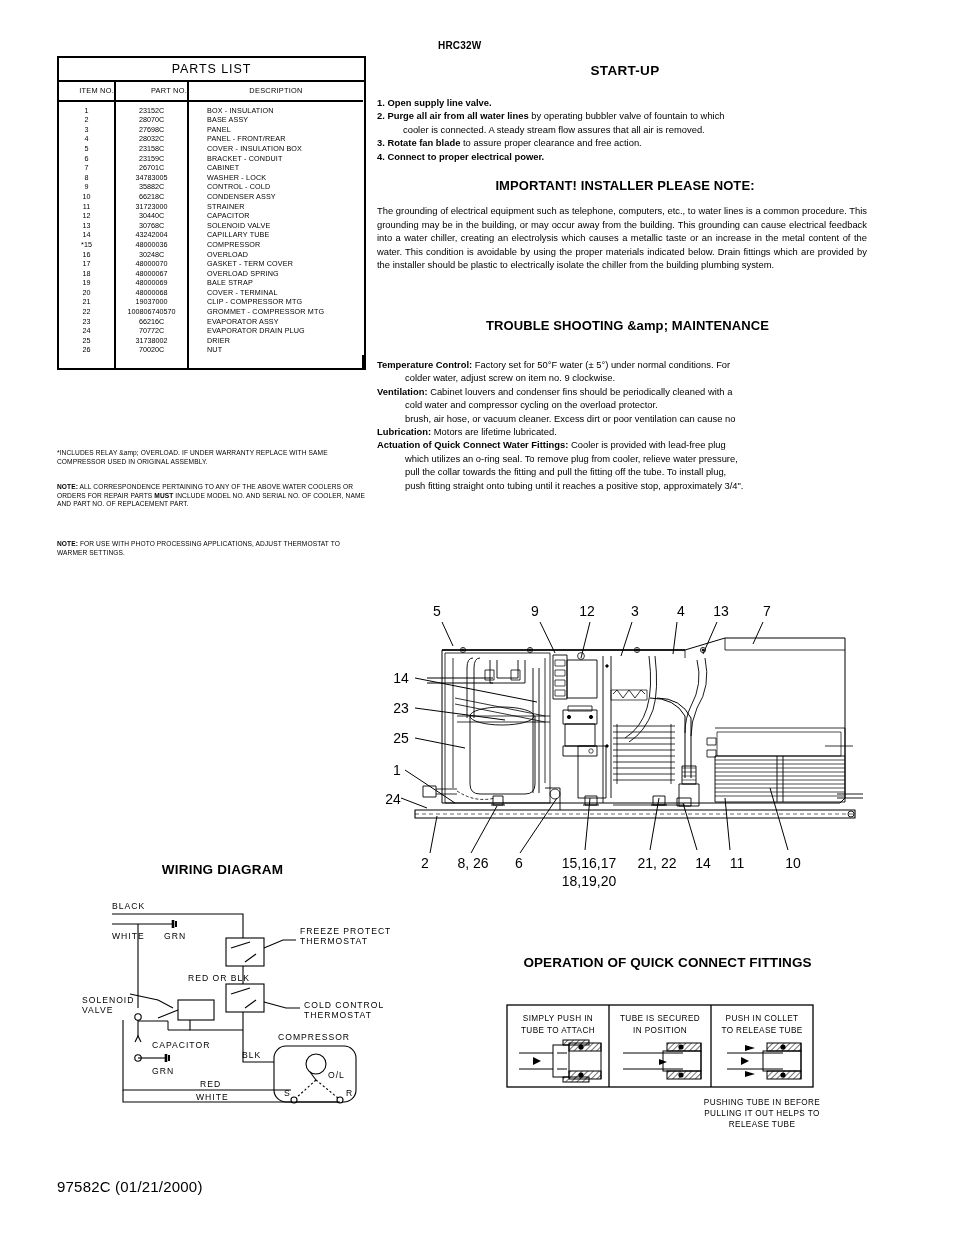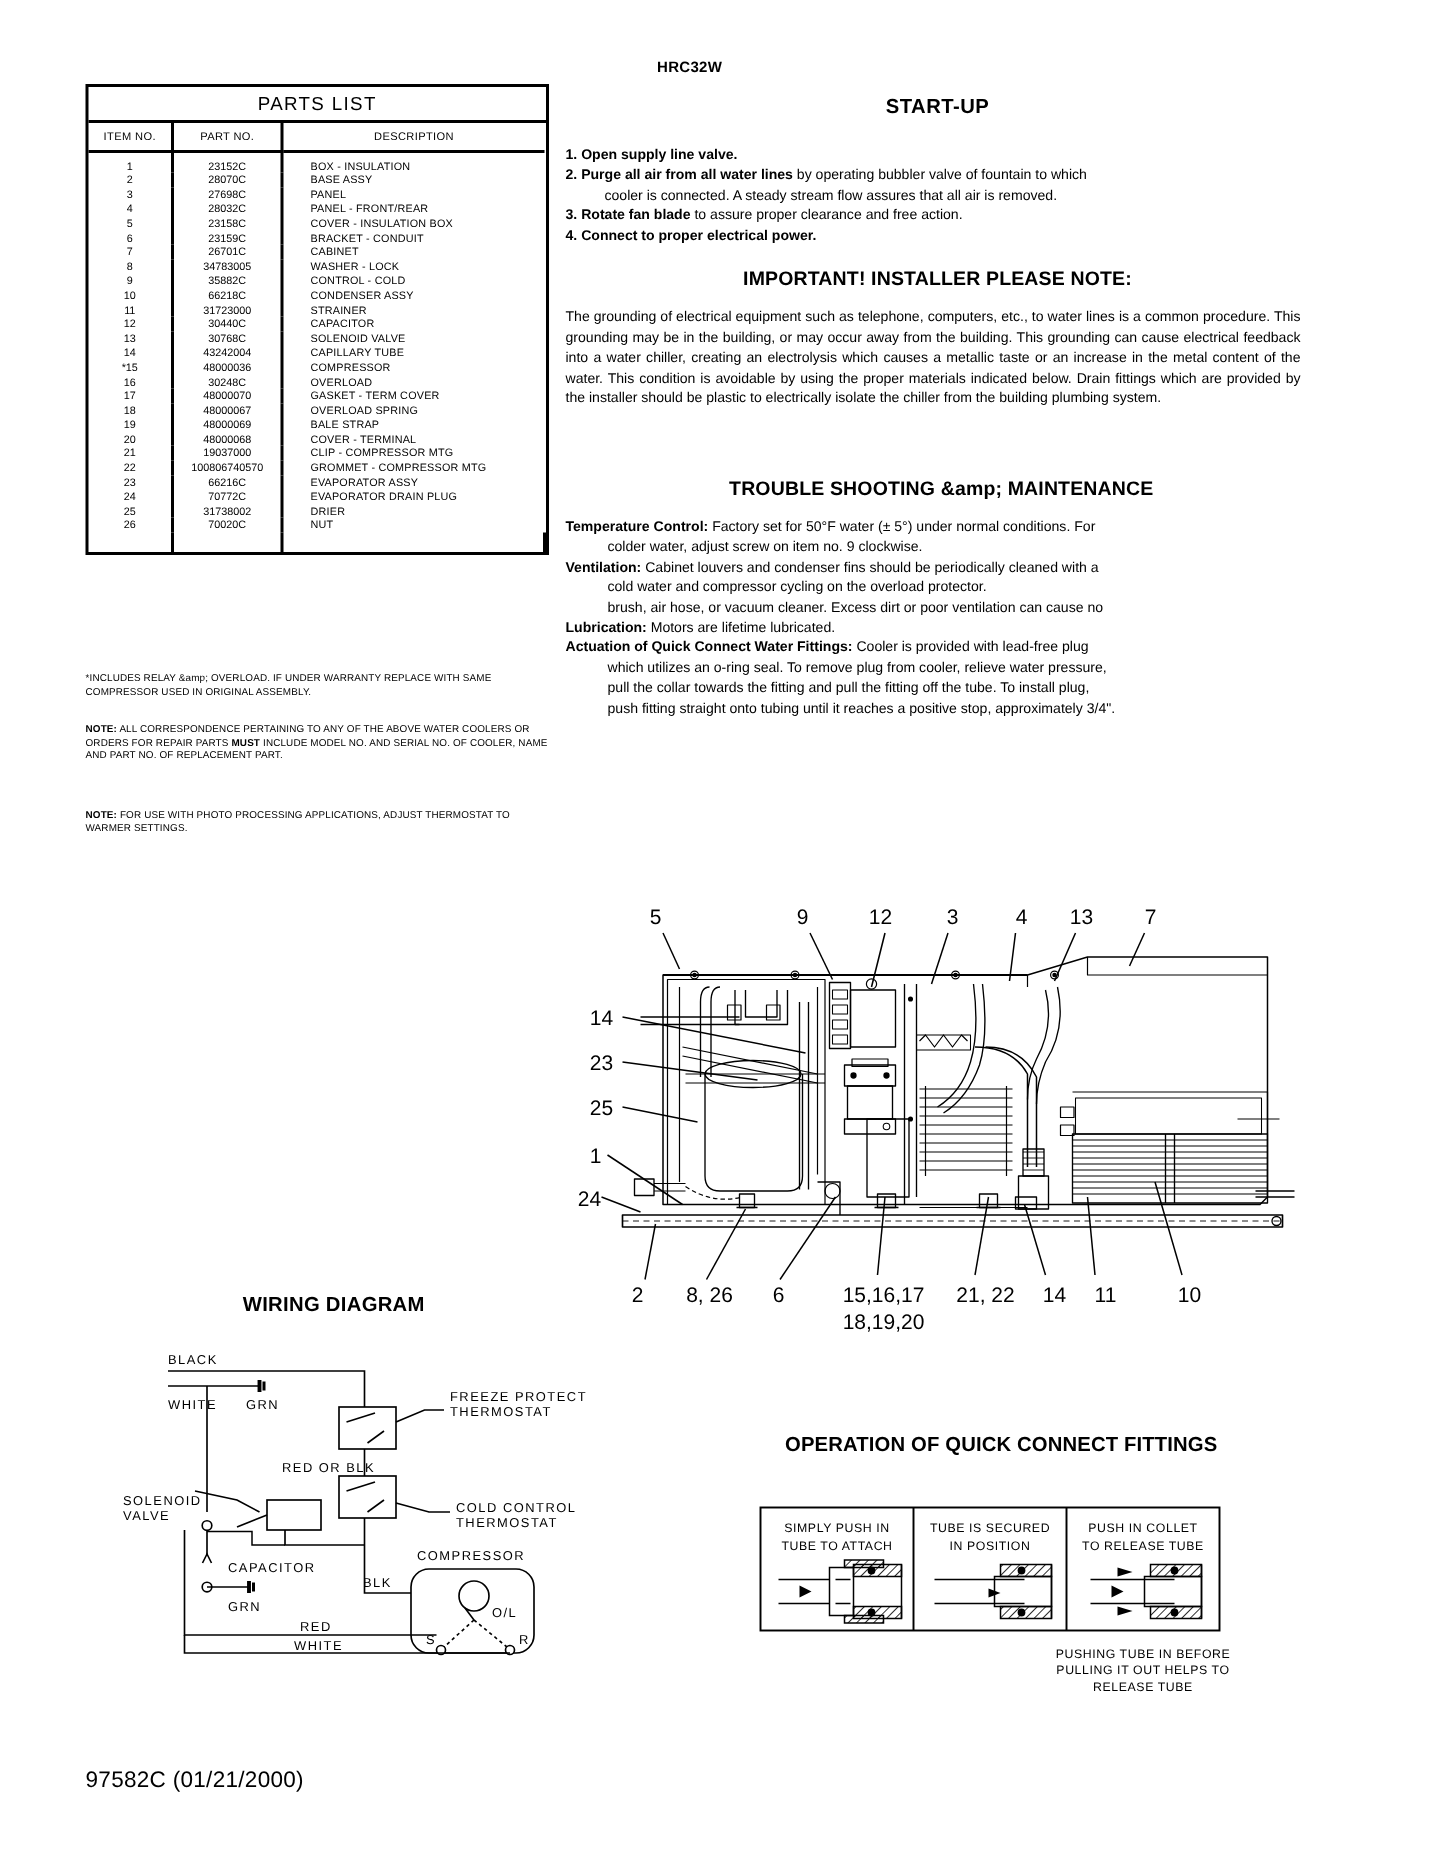--- a/index.html
+++ b/index.html
@@ -20,21 +20,21 @@
   table.pl{border-collapse:collapse;width:100%;table-layout:fixed;}
   table.pl col.c-item{width:56px;}
   table.pl col.c-part{width:73px;}
   table.pl th,table.pl td{
     font-size:7.2px;line-height:9.6px;padding:0;vertical-align:top;
   }
   table.pl thead th{
     font-size:7.4px;letter-spacing:.25px;font-weight:normal;
     padding:4px 0 4px;border-bottom:2px solid #000;text-align:center;
   }
-  table.pl th.b,table.pl td.b{border-right:2px solid #000;}
+  table.pl th.b,table.pl td.b{border-right:2px solid #000;text-align:right;}
   table.pl td.item{text-align:center;}
   table.pl td.part{text-align:center;}
   table.pl td.desc{text-align:left;padding-left:18px;letter-spacing:.15px;}
   table.pl tbody tr:first-child td{padding-top:4px;}
   #pl-pad{height:13px;}
   #pl-pad td{border-right:2px solid #000;}
 
   
   .lnote{font-size:6.6px;line-height:8.6px;letter-spacing:.1px;}
   #note-star{left:57px;top:449px;width:312px;}
@@ -48,21 +48,21 @@
   #startup-h{left:375px;top:63px;width:500px;font-size:13.5px;letter-spacing:.3px;}
   #startup-list{left:377px;top:96px;width:496px;font-size:9.4px;line-height:13.4px;}
   #startup-list .li{padding-left:15px;text-indent:-15px;margin-bottom:0;}
   #startup-list .li.cont{padding-left:26px;text-indent:0;}
   #startup-list b{font-weight:bold;}
 
   #installer-h{left:375px;top:178px;width:500px;font-size:13px;letter-spacing:.1px;}
   #installer-p{left:377px;top:204px;width:490px;font-size:9.4px;line-height:13.5px;text-align:justify;}
 
   #ts-h{left:375px;top:318px;width:505px;font-size:13px;letter-spacing:.1px;}
-  #ts-body{left:377px;top:344px;width:496px;font-size:9.4px;line-height:13.4px;}
+  #ts-body{left:377px;top:358px;width:496px;font-size:9.4px;line-height:13.4px;}
   #ts-body .blk{margin-bottom:0;}
   #ts-body .cont{padding-left:28px;}
   #ts-body b{font-weight:bold;}
 
   
   #wiring-h{left:75px;top:862px;width:295px;font-size:13.5px;letter-spacing:.2px;}
   #qc-h{left:470px;top:955px;width:395px;font-size:13.5px;letter-spacing:.1px;}
 
   
   #assembly-figure{left:385px;top:598px;width:480px;height:310px;}

